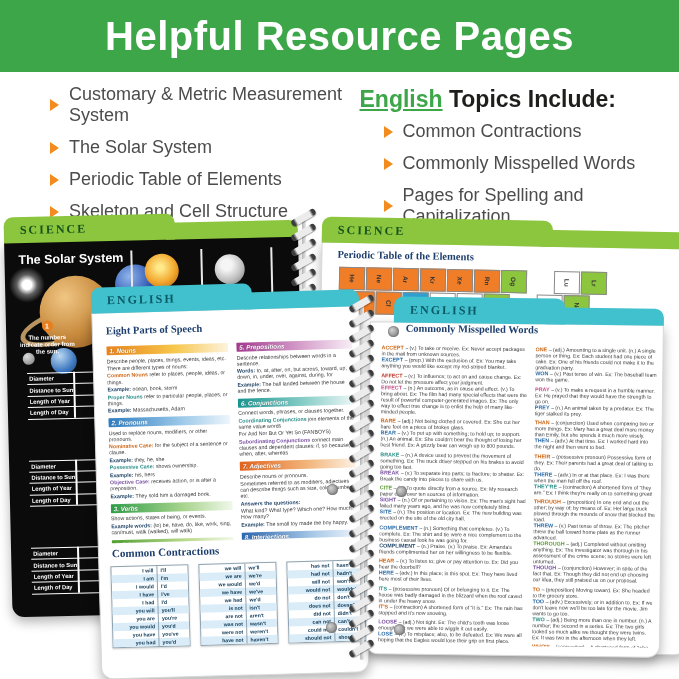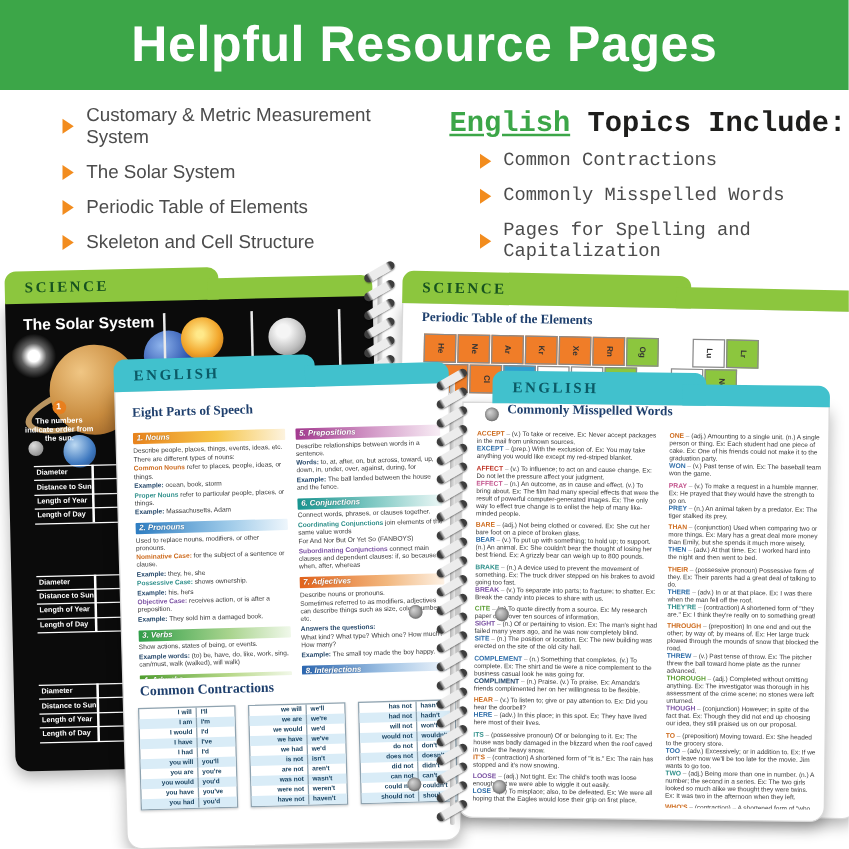--- a/index.html
+++ b/index.html
@@ -3,27 +3,27 @@
 <meta charset="utf-8">
 <style>
   html,body{margin:0;padding:0;width:679px;height:679px;background:#fff;overflow:hidden;
     font-family:"Liberation Sans",sans-serif;-webkit-font-smoothing:antialiased;}
   
   .banner{height:72px;background:#3ca648;display:flex;align-items:center;justify-content:center;}
   .banner h1{margin:0;color:#fff;font-size:40px;font-weight:bold;letter-spacing:.5px;}
   
   .topics{display:flex;padding:12px 0 0 26px;}
   .tcol{width:332px;}
-  .tcol.right{margin-left:14px;font-family:Liberation Mono, monospace;}
+  .tcol.right{margin-left:14px;}
   .topic-h{font-size:23px;font-weight:bold;color:#1e1e1c;margin:2px 0 8px 0;}
   .topic-h .hl{color:#3ca648;text-decoration:underline;}
   .topic-item{display:flex;align-items:center;margin:0 0 11px 24px;}
   .tri{width:0;height:0;border-left:9px solid #f28c1e;border-top:6px solid transparent;
        border-bottom:6px solid transparent;margin-right:10px;flex:0 0 auto;}
-  .titem{font-size:15px;color:#4c4c4c;}
+  .titem{font-size:18px;color:#4c4c4c;}
   
   .collage{position:absolute;left:0;top:200px;width:679px;height:479px;overflow:hidden;}
   .page{position:absolute;}
   .page-body{position:absolute;left:0;right:0;top:25px;bottom:0;border-radius:0 0 12px 12px;
      box-shadow:0 5px 12px rgba(0,0,0,.30);}
   .tab-tall{position:absolute;top:0;height:26px;border-radius:9px 9px 0 0;left:0;}
   .tab-low{position:absolute;top:9px;height:17px;border-radius:0 9px 0 0;right:0;}
   .green .tab-tall,.green .tab-low{background:#8cc63e;}
   .teal .tab-tall,.teal .tab-low{background:#41c1cd;}
   .tab-label{position:relative;display:block;font-family:"Liberation Serif",serif;font-weight:bold;

